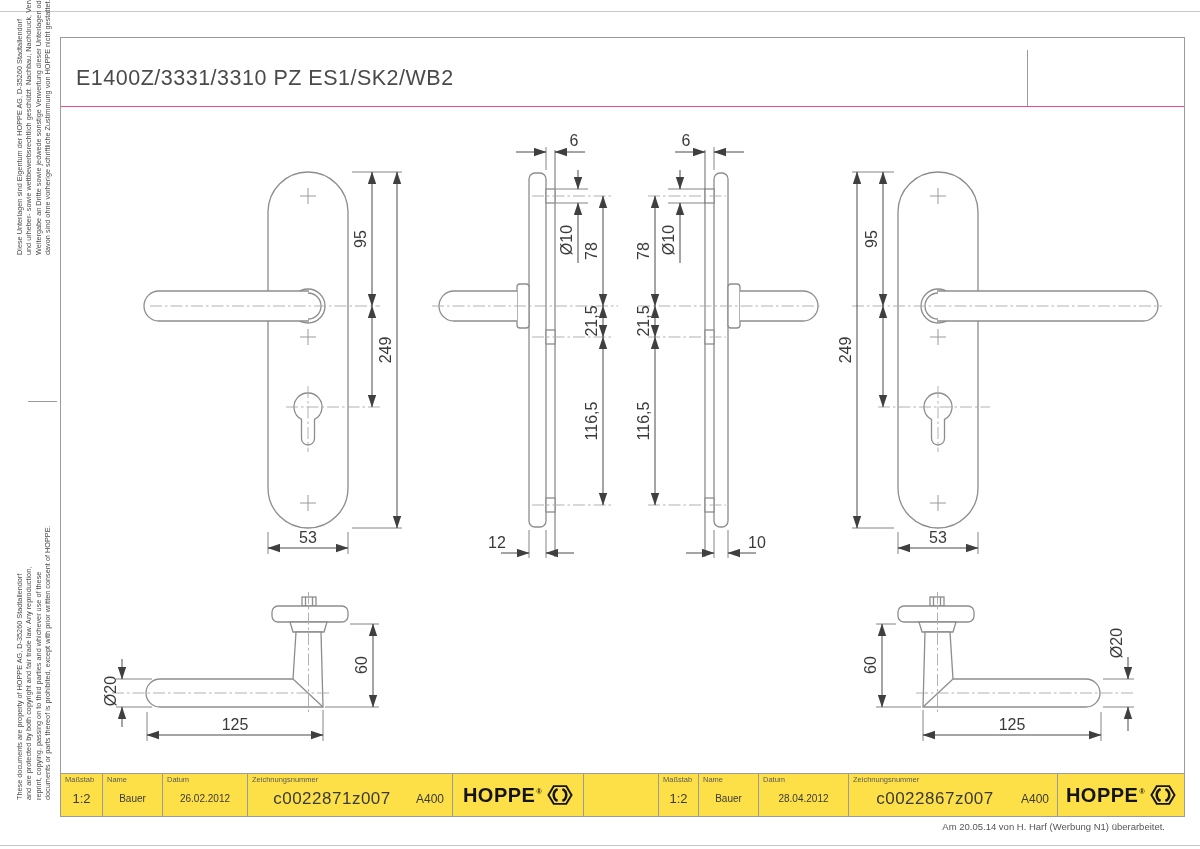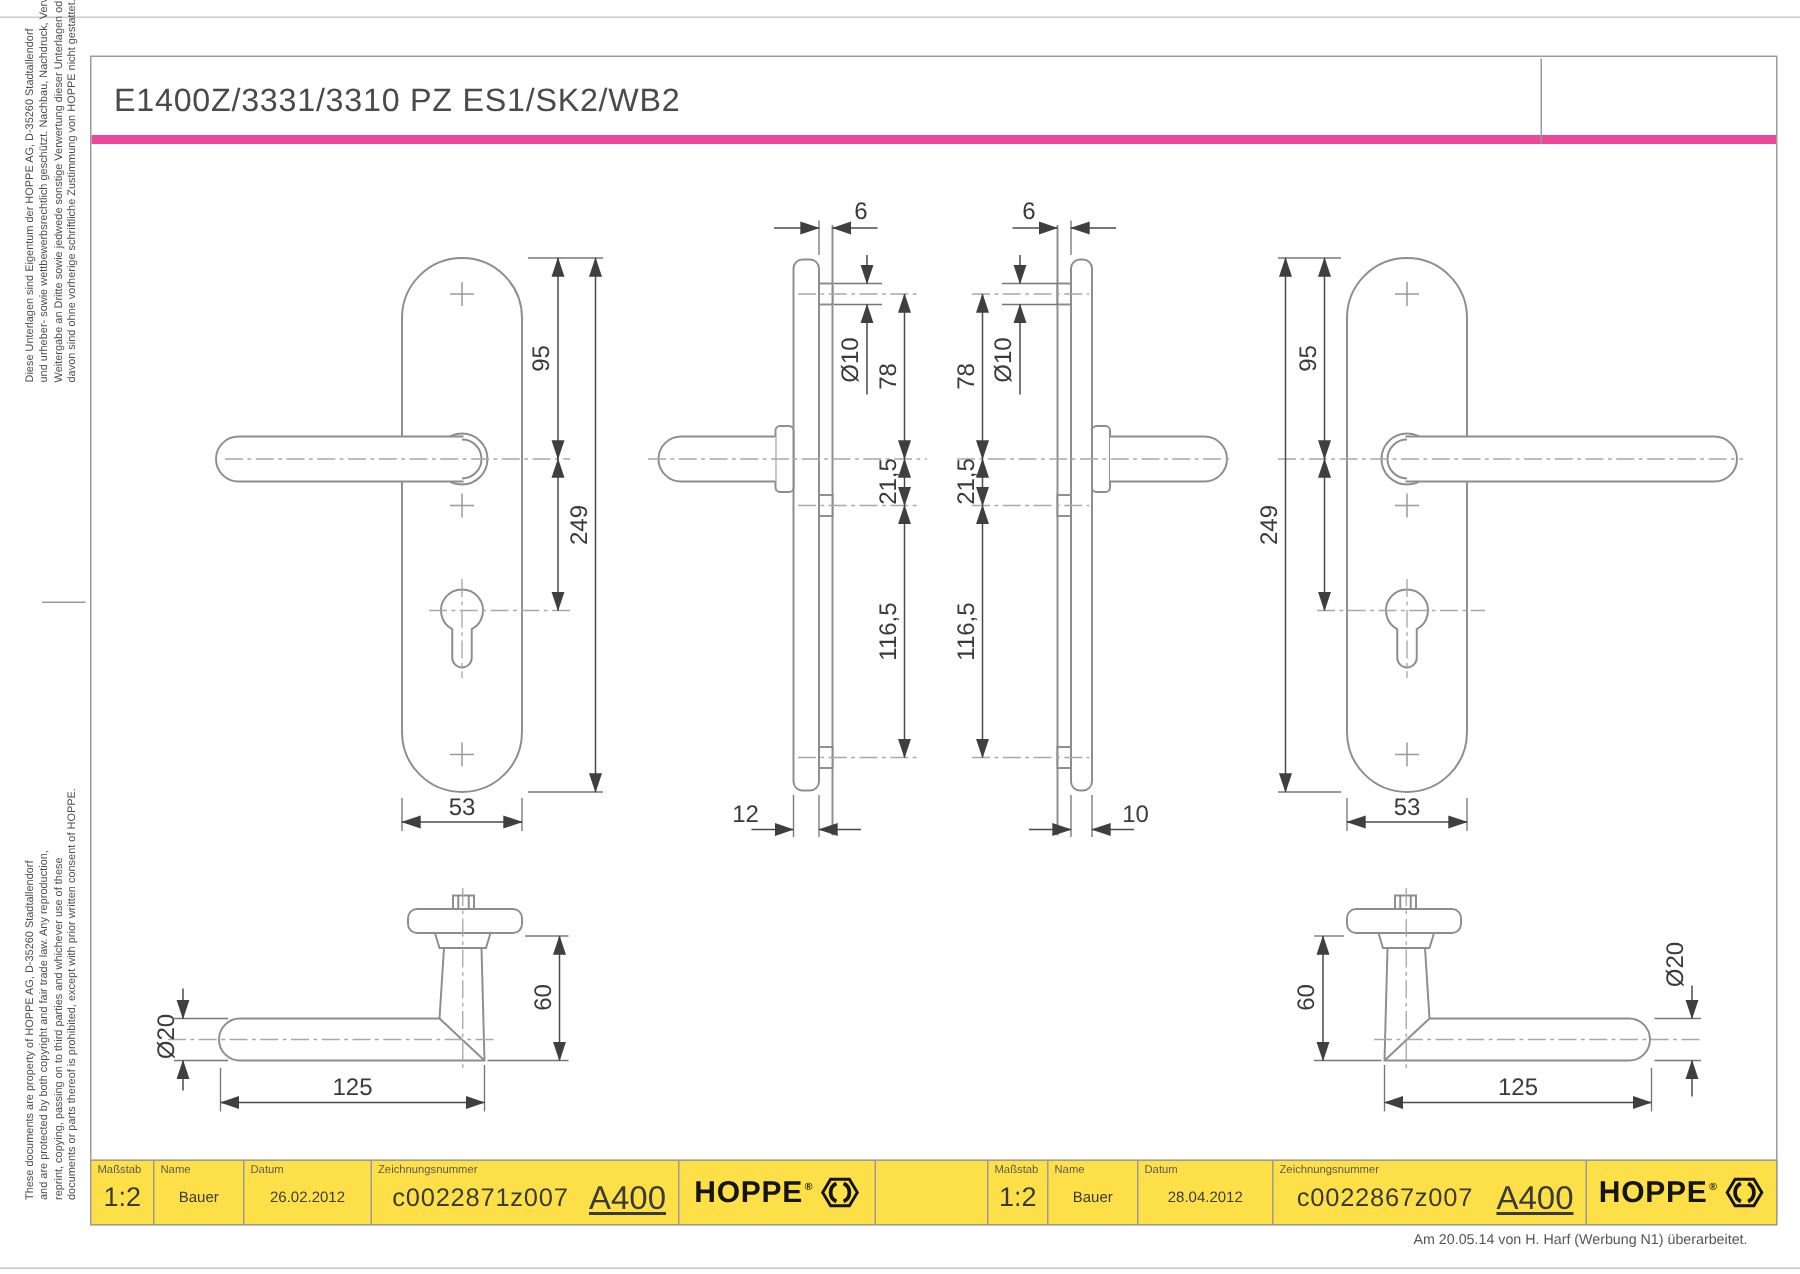--- a/index.html
+++ b/index.html
@@ -2,45 +2,45 @@
 <html><head>
 <meta charset="utf-8">
 <style>
   html,body{margin:0;padding:0;}
   body{width:1200px;height:849px;position:relative;background:#fff;
        font-family:"Liberation Sans",sans-serif;color:#3a3a3a;overflow:hidden;}
   .hairline{position:absolute;background:#c9c9c9;}
   
   .frame{position:absolute;left:60px;top:37px;width:1125px;height:772px;
          border:1px solid #9b9b9b;box-sizing:border-box;}
-  .titleband{position:absolute;left:0;top:1px;width:100%;height:57px;
-             border-bottom:6px solid #ec4899;box-sizing:border-box;}
+  .titleband{position:absolute;left:0;top:12px;width:100%;height:57px;
+             border-bottom:1px solid #ec4899;box-sizing:border-box;}
   .titleband .ttl{font-size:21.5px;line-height:56px;padding-left:15px;color:#4a4a4a;
                   letter-spacing:0.5px;white-space:nowrap;}
   .titleband .vdiv{position:absolute;left:966px;top:0;width:1px;height:56px;background:#9b9b9b;}
   
   .rot{position:absolute;transform:rotate(-90deg);transform-origin:0 0;
        font-size:7.3px;line-height:1.3;color:#4a4a4a;white-space:nowrap;}
   .foldmark{position:absolute;left:28px;top:401px;width:29px;height:1px;background:#9a9a9a;}
   
   .drawing{position:absolute;left:60px;top:95px;}
   
   .strip{position:absolute;left:60px;top:773px;width:1125px;height:44px;
          border:1px solid #9b9b9b;border-top:1px solid #9b9b9b;box-sizing:border-box;
          display:flex;background:#fde047;}
   .cell{border-right:1px solid #9b9b9b;box-sizing:border-box;display:flex;
         flex-direction:column;overflow:hidden;}
   .cell:last-child{border-right:none;}
   .cell .lab{font-size:7.5px;color:#5a5a5a;padding:2px 0 0 4px;line-height:1;}
   .cell .val{flex:1;display:flex;align-items:center;justify-content:center;
              font-size:10px;color:#3a3a3a;padding-bottom:2px;}
-  .val.scale{font-size:18px;}
+  .val.scale{font-size:13px;}
   .numrow{flex:1;display:flex;align-items:center;padding-bottom:2px;}
   .numrow .num{flex:1;text-align:center;font-size:17px;color:#3a3a3a;letter-spacing:0.5px;}
-  .numrow .code{font-size:22px;color:#3a3a3a;padding-right:8px;text-decoration:underline;}
+  .numrow .code{font-size:12px;color:#3a3a3a;padding-right:8px;}
   .logocell{align-items:center;justify-content:center;flex-direction:row;display:flex;}
   .hoppe{font-size:20px;font-weight:bold;color:#141414;letter-spacing:0.5px;
          display:flex;align-items:center;line-height:1;text-align:right;}
   .hoppe sup{font-size:7px;margin:-8px 2px 0 1px;}
   .hoppe svg{margin-left:3px;display:block;}
   .footnote{position:absolute;right:35px;top:821px;font-size:9.5px;color:#555;}
   
   .ol{fill:none;stroke:#8d8d8d;stroke-width:1.3;}
   .olf{fill:#fff;stroke:#8d8d8d;stroke-width:1.3;}
   .cl{fill:none;stroke:#a8a8a8;stroke-width:0.9;stroke-dasharray:12 3 2.5 3;}

